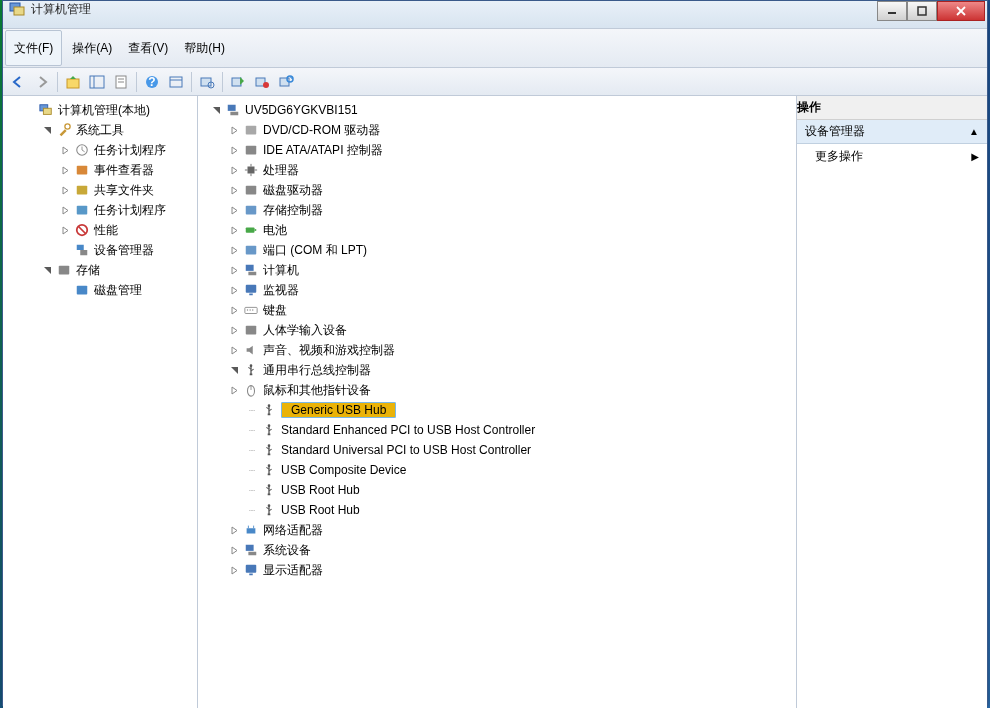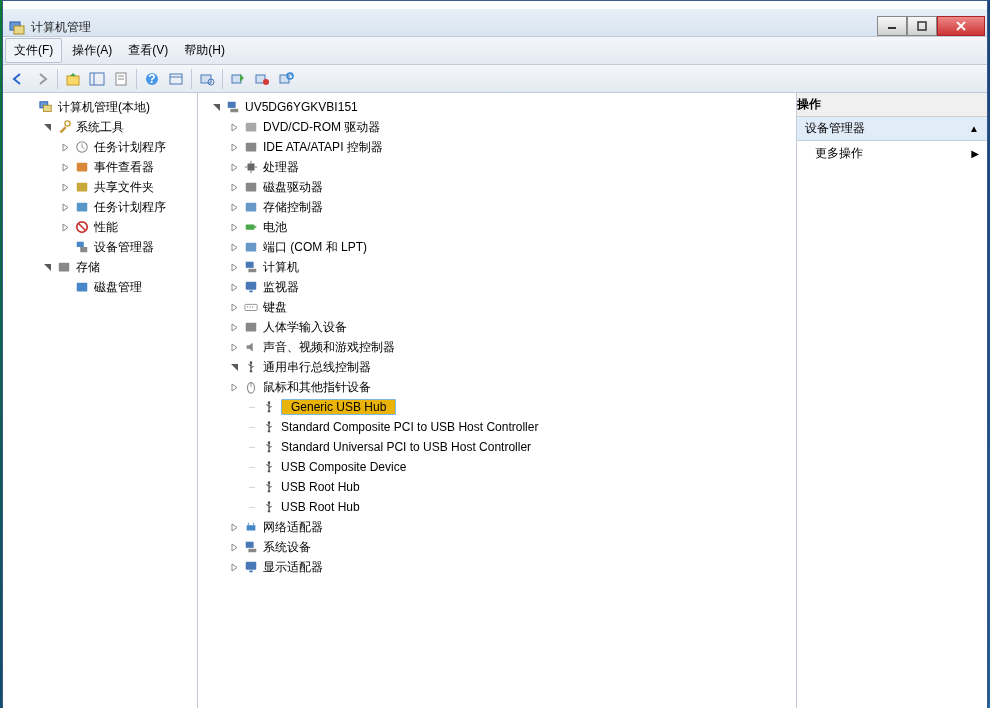--- a/index.html
+++ b/index.html
@@ -1,25 +1,25 @@
 <!DOCTYPE html>
 <html><head>
 <meta charset="utf-8">
 <style>
 * { margin:0; padding:0; box-sizing:border-box; font-family:"Microsoft YaHei","Segoe UI",Tahoma,sans-serif; font-size:12px; }
 body { width:990px; height:708px; background:linear-gradient(135deg,#0a8a3a,#1a4a8a,#2a6aaa); overflow:hidden; }
 .window { position:absolute; top:0; left:2px; width:986px; height:706px; background:#fff; border:1px solid #3a5a8a; box-shadow:0 0 8px rgba(0,0,0,.3); }
-.titlebar { height:28px; background:linear-gradient(#e8f0f8,#d8e4f0); display:flex; align-items:flex-end; padding:0 2px 0 6px; border-bottom:1px solid #c0cad8;margin-top:8px; }
+.titlebar { height:28px; background:linear-gradient(#e8f0f8,#d8e4f0); display:flex; align-items:flex-start; padding:0 2px 0 6px; border-bottom:1px solid #c0cad8; }
 .title-icon { width:16px; height:16px; margin-right:6px; }
 .title-text { flex:1; color:#222; }
 .win-btns { display:flex; gap:0; }
 .win-btn { width:30px; height:20px; display:flex; align-items:center; justify-content:center; border:1px solid #888; background:linear-gradient(#f8f8f8,#d0d0d0); cursor:pointer; }
 .win-btn.close { width:48px; background:linear-gradient(#e88,#c33); border-color:#a22; }
 .win-btn svg { width:12px; height:10px; }
-.menubar { height:28px; background:linear-gradient(#f4f6fa,#e4eaf2); border-bottom:1px solid #c0cad8; display:flex; align-items:stretch; padding:0 2px; }
+.menubar { height:39px; background:linear-gradient(#f4f6fa,#e4eaf2); border-bottom:1px solid #c0cad8; display:flex; align-items:stretch; padding:0 2px; }
 .menu-item { padding:0 8px; display:flex; align-items:center; cursor:pointer; }
 .menu-item:first-child { border:1px solid #b8c4d4; background:#eef4fa; border-radius:2px; margin:1px 2px 1px 0;}
 .toolbar { height:28px; background:linear-gradient(#f4f6fa,#e4eaf2); border-bottom:1px solid #c0cad8; display:flex; align-items:center; padding:0 4px; gap:2px; }
 .tb-btn { width:22px; height:22px; display:flex; align-items:center; justify-content:center; cursor:pointer; border-radius:2px; }
 .tb-sep { width:1px; height:20px; background:#c0cad8; margin:0 2px; }
 .content { display:flex; height:calc(100% - 78px); }
 .left-pane { width:195px; border-right:1px solid #c0cad8; overflow:auto; padding:4px 18px; background:#fff; }
 .mid-pane { flex:1; border-right:1px solid #c0cad8; overflow:auto; padding:4px 2px; background:#fff; }
 .right-pane { width:190px; background:#fff; display:flex; flex-direction:column; }
 .rp-header { height:24px; background:#f0f0f0; border-bottom:1px solid #d0d0d0; display:flex; align-items:center; padding:0 0; font-weight:bold; }
@@ -587,21 +587,21 @@
                 <span class="dot-line">┈</span>
               </span>
               <span class="ico">
                 <svg width="14" height="14" viewBox="0 0 16 16">
                   <circle cx="8" cy="3" r="1.5" fill="#555"></circle>
                   <line x1="8" y1="3" x2="8" y2="13" stroke="#555" stroke-width="1.5"></line>
                   <path d="M8 7 L5 5 M8 9 L11 7" stroke="#555" stroke-width="1.2" fill="none"></path>
                   <rect x="6.5" y="12" width="3" height="2" fill="#555"></rect>
                 </svg>
               </span>
-              <span class="lbl">Standard Composite PCI to USB Host Controller</span>
+              <span class="lbl">Standard Enhanced PCI to USB Host Controller</span>
             </div>
           </li>
           <li>
             <div class="tree-row">
               <span class="ind" style="width: 46px;"></span>
               <span class="exp">
                 <span class="dot-line">┈</span>
               </span>
               <span class="ico">
                 <svg width="14" height="14" viewBox="0 0 16 16">

